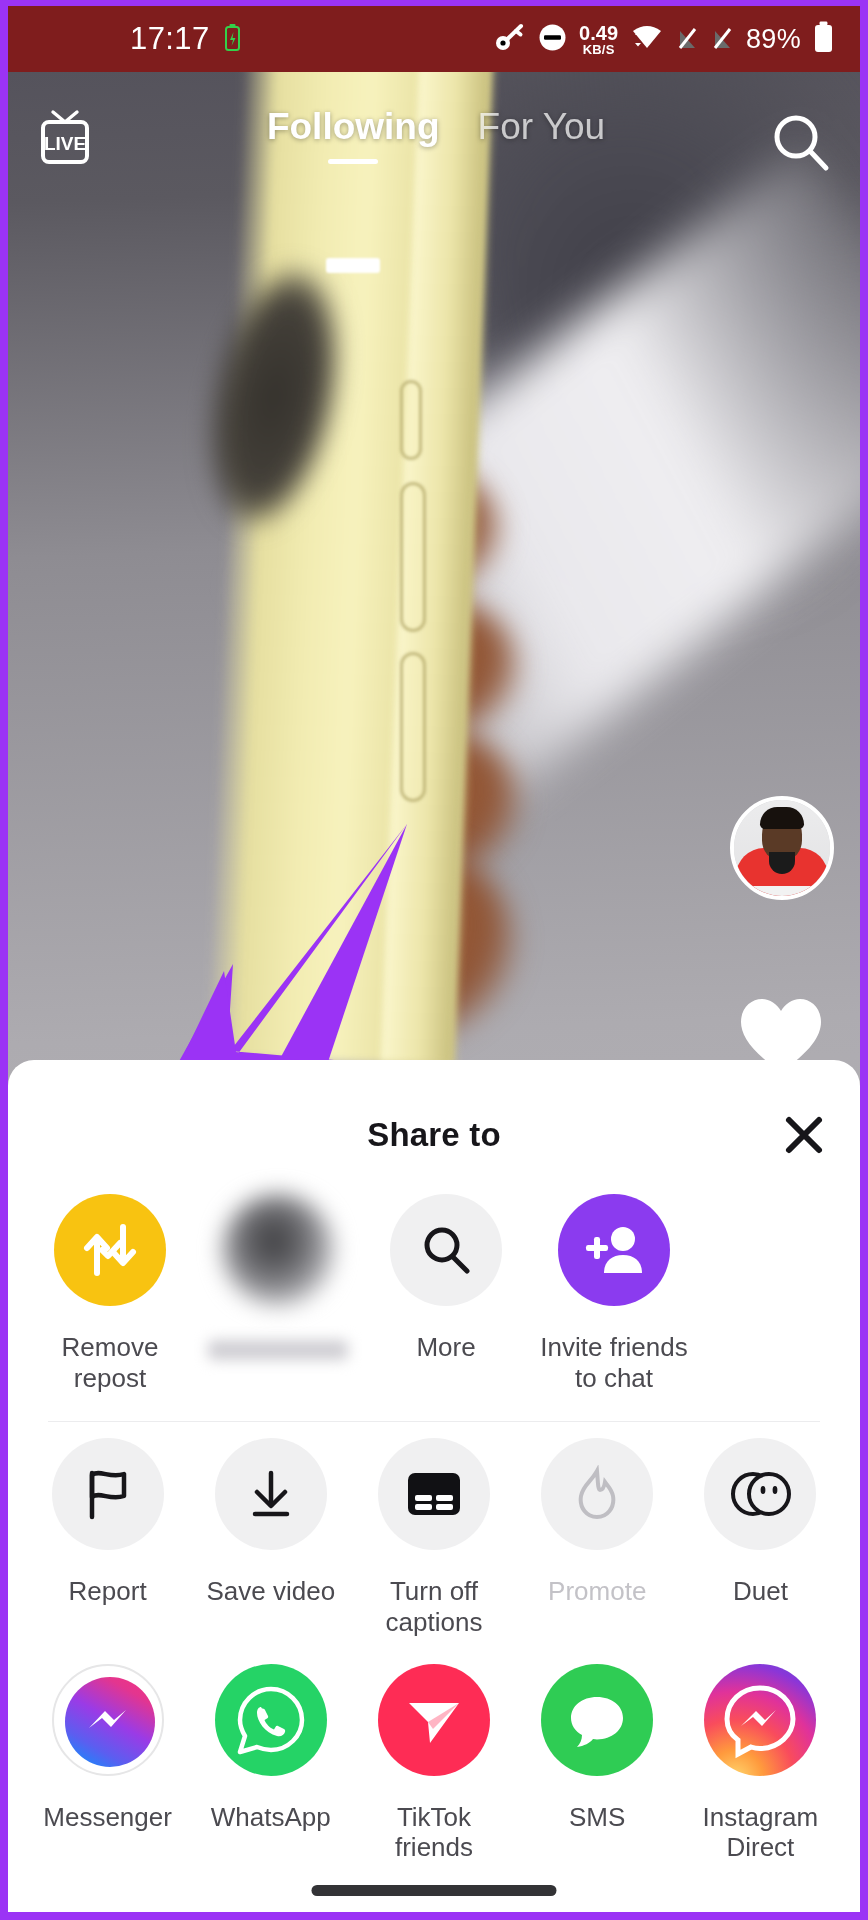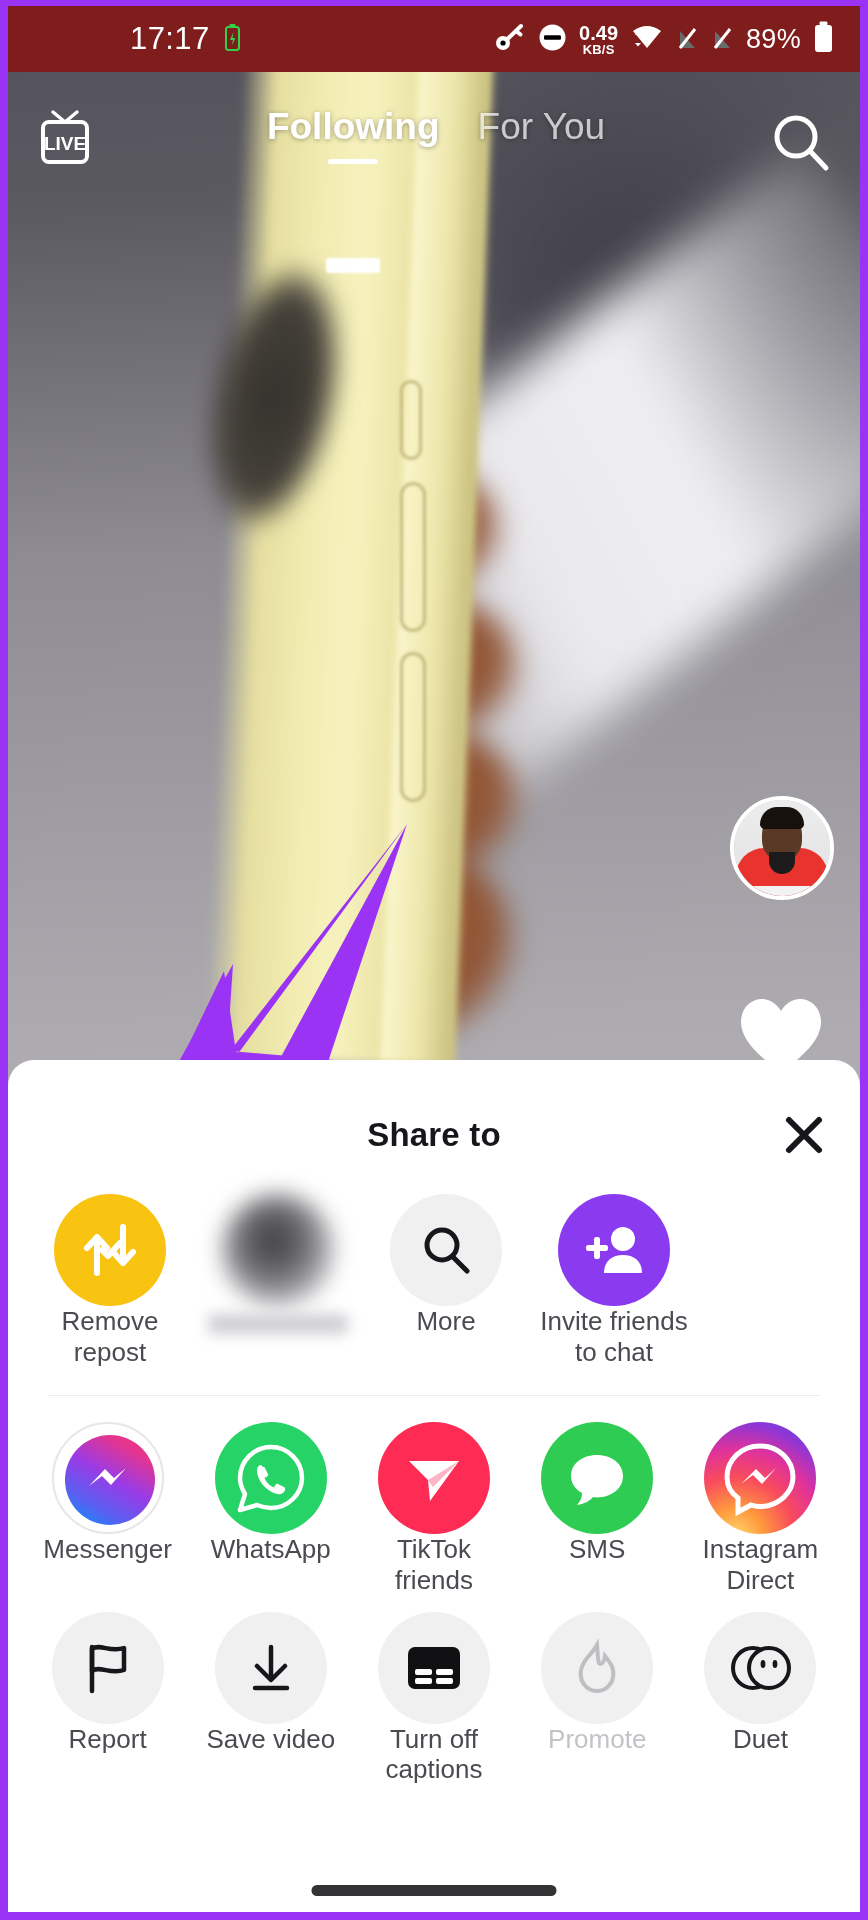--- a/index.html
+++ b/index.html
@@ -239,21 +239,21 @@
   }
   #row1 { padding-top: 16px; padding-bottom: 6px; }
   #row1 .cell { width: 168px; }
   #row2, #row3 { }
   #row2 .cell, #row3 .cell { width: 170.4px; }
   #row2 { padding-top: 26px; }
   #row3 { padding-top: 16px; }
 
   .cell {
     display: flex; flex-direction: column; align-items: center;
-    gap: 0;
+    gap: 26px;
   }
   .bubble {
     width: 112px; height: 112px; border-radius: 50%;
     display: flex; align-items: center; justify-content: center;
     position: relative; overflow: hidden;
   }
   .bubble.gray { background: #f0f0f1; }
   .bubble.yellow { background: #F8C311; }
   .bubble.purple { background: #8B3BEF; }
   .bubble.green { background: #25D366; }
@@ -479,77 +479,20 @@
           </svg>
         </div>
         <div class="cell-label">Invite friends
 to chat</div>
       </div>
 
     </div>
 
     <div id="divider"></div>
 
-    <div class="row" id="row2">
-
-      <div class="cell">
-        <div class="bubble ringed">
-          <div class="msgr-grad"></div>
-          <svg width="112" height="112" viewBox="0 0 112 112" style="position:absolute;left:0;top:0">
-            <path d="M56 26 C38 26 25 39 25 54 C25 62 29 69 36 74 L36 87 L48 80 C51 81 53 81 56 81 C74 81 87 68 87 53 C87 38 74 26 56 26 Z" fill="#fff" opacity="0"></path>
-            <path d="M35 62 L51 45 L60 54 L72 44 L57 61 L48 52 Z" fill="#fff"></path>
-          </svg>
-        </div>
-        <div class="cell-label">Messenger</div>
-      </div>
-
-      <div class="cell">
-        <div class="bubble green">
-          <svg width="74" height="74" viewBox="0 0 74 74">
-            <path d="M37 6 C20 6 6 20 6 37 C6 43 8 48 11 53 L6 69 L23 64 C28 66 32 67 37 67 C54 67 68 53 68 37 C68 20 54 6 37 6 Z" fill="none" stroke="#fff" stroke-width="4.5" stroke-linejoin="round"></path>
-            <path d="M27 24 C25 24 23 26 23 30 C23 38 31 50 43 53 C47 54 50 52 51 49 C51.5 47.5 51 46.5 50 46 L44 43 C43 42.5 42 43 41.5 44 L40 46.5 C36 45 32 41 30.5 37 L33 35.5 C34 35 34.5 34 34 33 L31 27 C30.5 26 29.5 25.5 28 25.5 Z" fill="#fff"></path>
-          </svg>
-        </div>
-        <div class="cell-label">WhatsApp</div>
-      </div>
-
-      <div class="cell">
-        <div class="bubble pinkred">
-          <svg width="62" height="62" viewBox="0 0 62 62">
-            <path d="M6 14 L56 14 L27 54 L25 33 Z" fill="#fff"></path>
-            <path d="M25 33 L56 14 L30 40 Z" fill="#FE2C55" opacity=".35"></path>
-          </svg>
-        </div>
-        <div class="cell-label">TikTok
-friends</div>
-      </div>
-
-      <div class="cell">
-        <div class="bubble" style="background:#2FCC54;">
-          <svg width="72" height="72" viewBox="0 0 72 72">
-            <path d="M36 13 C21 13 10 22 10 34 C10 41 14 47 21 51 C21 56 19 60 16 63 C23 62 29 59 32 55 C33.5 55.3 35 55.4 36 55.4 C51 55.4 62 46 62 34 C62 22 51 13 36 13 Z" fill="#fff"></path>
-          </svg>
-        </div>
-        <div class="cell-label">SMS</div>
-      </div>
-
-      <div class="cell">
-        <div class="bubble">
-          <div class="ig-grad"></div>
-          <svg width="112" height="112" viewBox="0 0 112 112" style="position:absolute;left:0;top:0">
-            <path d="M56 24 C37 24 23 38 23 55 C23 64 27 71 34 76 L34 90 L47 83 C50 84 53 84.5 56 84.5 C75 84.5 89 70 89 55 C89 38 75 24 56 24 Z" fill="none" stroke="#fff" stroke-width="5"></path>
-            <path d="M37 62 L52 47 L61 56 L72 46 L58 62 L49 53 Z" fill="#fff"></path>
-          </svg>
-        </div>
-        <div class="cell-label">Instagram
-Direct</div>
-      </div>
-
-    </div>
-
     <div class="row" id="row3">
 
       <div class="cell">
         <div class="bubble gray">
           <svg width="58" height="58" viewBox="0 0 58 58">
             <path d="M13 8 V52" stroke="#17161a" stroke-width="4.5" stroke-linecap="round"></path>
             <path d="M13 10 C21 4 31 14 45 9 V31 C31 36 21 26 13 32 Z" fill="none" stroke="#17161a" stroke-width="4.5" stroke-linejoin="round"></path>
           </svg>
         </div>
         <div class="cell-label">Report</div>
@@ -596,17 +539,74 @@
             <circle cx="40" cy="24" r="20" fill="#f0f0f1" stroke="#17161a" stroke-width="4"></circle>
             <ellipse cx="34" cy="20" rx="2.4" ry="4" fill="#17161a"></ellipse>
             <ellipse cx="46" cy="20" rx="2.4" ry="4" fill="#17161a"></ellipse>
           </svg>
         </div>
         <div class="cell-label">Duet</div>
       </div>
 
     </div>
 
+    <div class="row" id="row2">
+
+      <div class="cell">
+        <div class="bubble ringed">
+          <div class="msgr-grad"></div>
+          <svg width="112" height="112" viewBox="0 0 112 112" style="position:absolute;left:0;top:0">
+            <path d="M56 26 C38 26 25 39 25 54 C25 62 29 69 36 74 L36 87 L48 80 C51 81 53 81 56 81 C74 81 87 68 87 53 C87 38 74 26 56 26 Z" fill="#fff" opacity="0"></path>
+            <path d="M35 62 L51 45 L60 54 L72 44 L57 61 L48 52 Z" fill="#fff"></path>
+          </svg>
+        </div>
+        <div class="cell-label">Messenger</div>
+      </div>
+
+      <div class="cell">
+        <div class="bubble green">
+          <svg width="74" height="74" viewBox="0 0 74 74">
+            <path d="M37 6 C20 6 6 20 6 37 C6 43 8 48 11 53 L6 69 L23 64 C28 66 32 67 37 67 C54 67 68 53 68 37 C68 20 54 6 37 6 Z" fill="none" stroke="#fff" stroke-width="4.5" stroke-linejoin="round"></path>
+            <path d="M27 24 C25 24 23 26 23 30 C23 38 31 50 43 53 C47 54 50 52 51 49 C51.5 47.5 51 46.5 50 46 L44 43 C43 42.5 42 43 41.5 44 L40 46.5 C36 45 32 41 30.5 37 L33 35.5 C34 35 34.5 34 34 33 L31 27 C30.5 26 29.5 25.5 28 25.5 Z" fill="#fff"></path>
+          </svg>
+        </div>
+        <div class="cell-label">WhatsApp</div>
+      </div>
+
+      <div class="cell">
+        <div class="bubble pinkred">
+          <svg width="62" height="62" viewBox="0 0 62 62">
+            <path d="M6 14 L56 14 L27 54 L25 33 Z" fill="#fff"></path>
+            <path d="M25 33 L56 14 L30 40 Z" fill="#FE2C55" opacity=".35"></path>
+          </svg>
+        </div>
+        <div class="cell-label">TikTok
+friends</div>
+      </div>
+
+      <div class="cell">
+        <div class="bubble" style="background:#2FCC54;">
+          <svg width="72" height="72" viewBox="0 0 72 72">
+            <path d="M36 13 C21 13 10 22 10 34 C10 41 14 47 21 51 C21 56 19 60 16 63 C23 62 29 59 32 55 C33.5 55.3 35 55.4 36 55.4 C51 55.4 62 46 62 34 C62 22 51 13 36 13 Z" fill="#fff"></path>
+          </svg>
+        </div>
+        <div class="cell-label">SMS</div>
+      </div>
+
+      <div class="cell">
+        <div class="bubble">
+          <div class="ig-grad"></div>
+          <svg width="112" height="112" viewBox="0 0 112 112" style="position:absolute;left:0;top:0">
+            <path d="M56 24 C37 24 23 38 23 55 C23 64 27 71 34 76 L34 90 L47 83 C50 84 53 84.5 56 84.5 C75 84.5 89 70 89 55 C89 38 75 24 56 24 Z" fill="none" stroke="#fff" stroke-width="5"></path>
+            <path d="M37 62 L52 47 L61 56 L72 46 L58 62 L49 53 Z" fill="#fff"></path>
+          </svg>
+        </div>
+        <div class="cell-label">Instagram
+Direct</div>
+      </div>
+
+    </div>
+
     <div id="home-indicator"></div>
   </div>
 
 </div>
 </div>
 
 </body></html>

